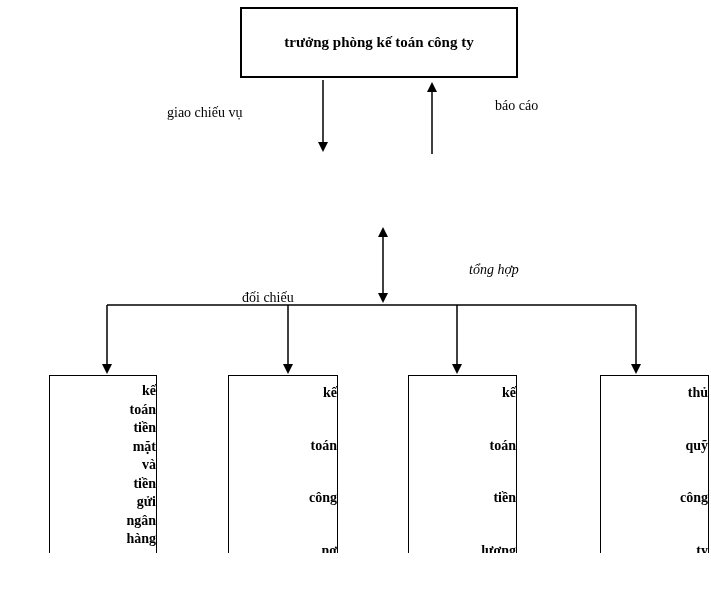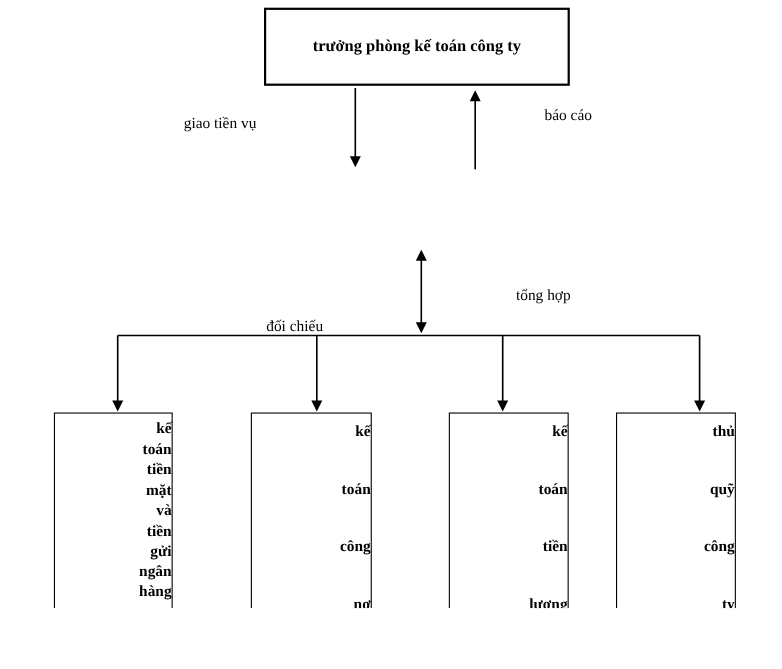--- a/index.html
+++ b/index.html
@@ -37,21 +37,21 @@
     font-size: 15px;
   }
   .box.leaf {
     border-width: 1px;
   }
   .box-top    { left: 240px; top: 7px;   width: 278px; height: 71px; }
   .box-middle { left: 240px; top: 156px; width: 278px; height: 70px; }
   .box-leaf-1 { left: 49px;  top: 375px; width: 108px; height: 227px; }
   .box-leaf-2 { left: 228px; top: 375px; width: 110px; height: 227px; }
   .box-leaf-3 { left: 408px; top: 375px; width: 109px; height: 227px; }
-  .box-leaf-4 { left: 560px; top: 375px; width: 109px; height: 227px; }
+  .box-leaf-4 { left: 600px; top: 375px; width: 109px; height: 227px; }
   .leaf-text {
     position: absolute;
     left: 0; right: 0;
     text-align: right;
     font-weight: bold;
     font-size: 14px;
     white-space: pre-line;
   }
   .leaf-text.tight {
     top: 6px;
@@ -64,21 +64,21 @@
   }
   .edge-label {
     position: absolute;
     font-size: 14px;
     line-height: 1.2;
     white-space: nowrap;
   }
   .lbl-assign    { left: 167px; top: 105px; }
   .lbl-report    { left: 495px; top: 98px; }
   .lbl-reconcile { left: 242px; top: 262px; margin-top: 28px; }
-  .lbl-aggregate { left: 469px; top: 262px; }
+  .lbl-aggregate { left: 469px; top: 262px; font-style: italic; }
 </style>
 </head>
 <body>
 
 <div class="stage">
 
   <svg class="connectors" viewBox="0 0 711 608" xmlns="http://www.w3.org/2000/svg">
     <g stroke="#000000" stroke-width="1.5" fill="none">
 
       <line x1="323" y1="80" x2="323" y2="145"></line>
@@ -103,21 +103,21 @@
       <polygon points="288,374 283,364 293,364"></polygon>
       <polygon points="457,374 452,364 462,364"></polygon>
       <polygon points="636,374 631,364 641,364"></polygon>
     </g>
   </svg>
 
   <div class="box main box-top">
     <span>trưởng phòng kế toán công ty</span>
   </div>
 
-  <span class="edge-label lbl-assign">giao tiền vụ</span>
+  <span class="edge-label lbl-assign">giao chiếu vụ</span>
   <span class="edge-label lbl-report">báo cáo</span>
 
 
   <span class="edge-label lbl-reconcile">đối chiếu</span>
   <span class="edge-label lbl-aggregate">tổng hợp</span>
 
   <div class="box leaf box-leaf-1">
     <div class="leaf-text tight">kế
 toán
 tiền

